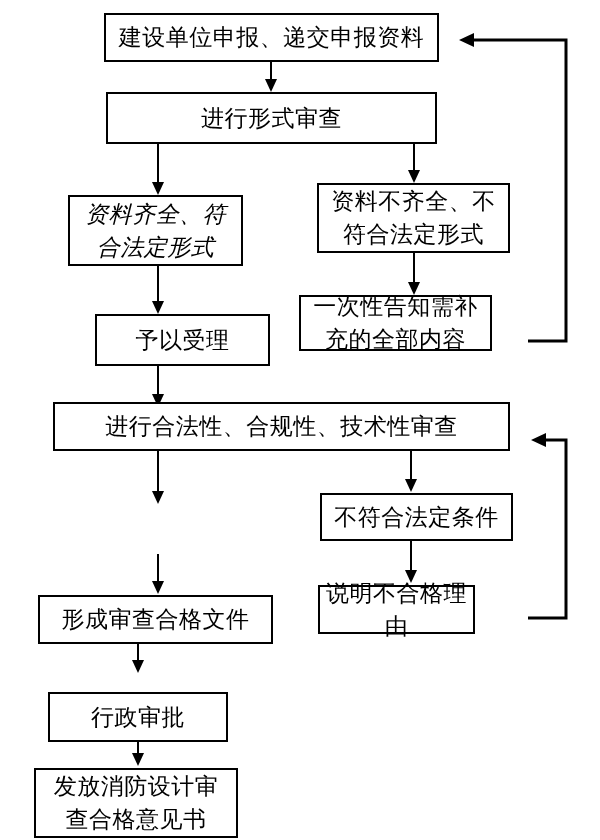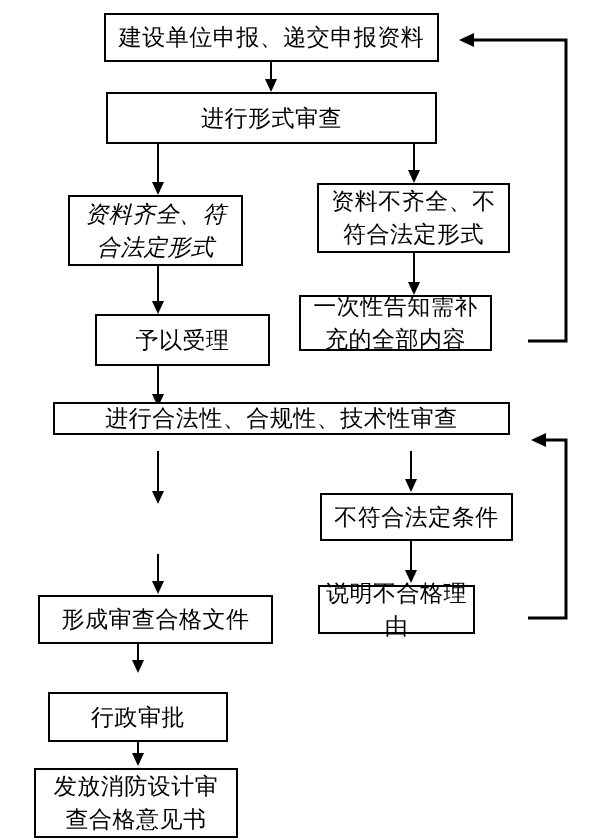--- a/index.html
+++ b/index.html
@@ -125,21 +125,21 @@
 合法定形式</div>
 
   <div class="node" style="left:317px; top:183px; width:193px; height:70px;">资料不齐全、不
 符合法定形式</div>
 
   <div class="node" style="left:68px; top:314px; width:175px; height:52px;margin-left:27px;">予以受理</div>
 
   <div class="node" style="left:299px; top:295px; width:193px; height:56px;">一次性告知需补
 充的全部内容</div>
 
-  <div class="node wide" style="left:53px; top:402px; width:457px; height:33px;text-align:center;">进行合法性、合规性、技术性审查</div>
+  <div class="node wide" style="left:53px; top:402px; width:457px; height:49px;text-align:center;">进行合法性、合规性、技术性审查</div>
 
 
   <div class="node" style="left:38px; top:595px; width:235px; height:49px;">形成审查合格文件</div>
 
   <div class="node" style="left:320px; top:493px; width:193px; height:48px;">不符合法定条件</div>
 
   <div class="node" style="left:318px; top:585px; width:157px; height:49px;">说明不合格理由</div>
 
   <div class="node" style="left:48px; top:692px; width:180px; height:50px;">行政审批</div>
 

